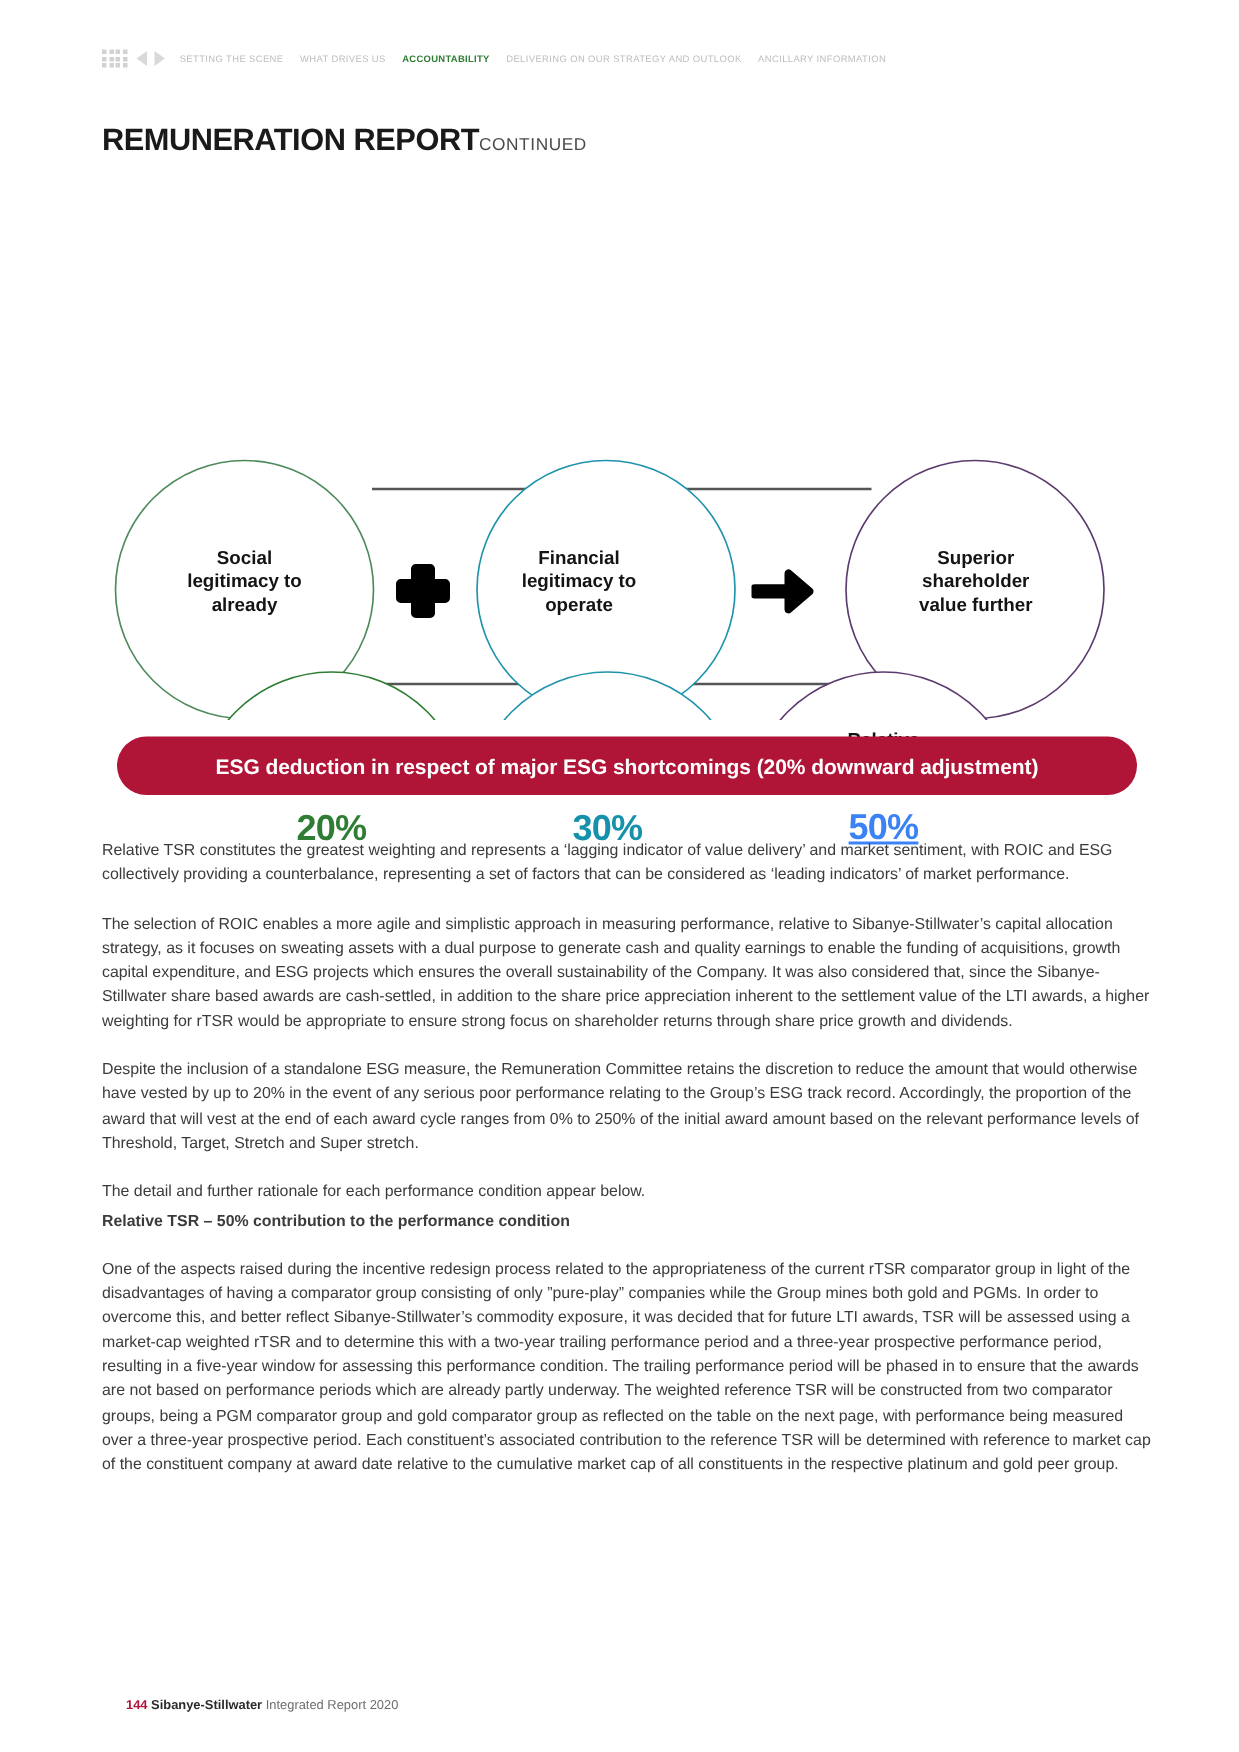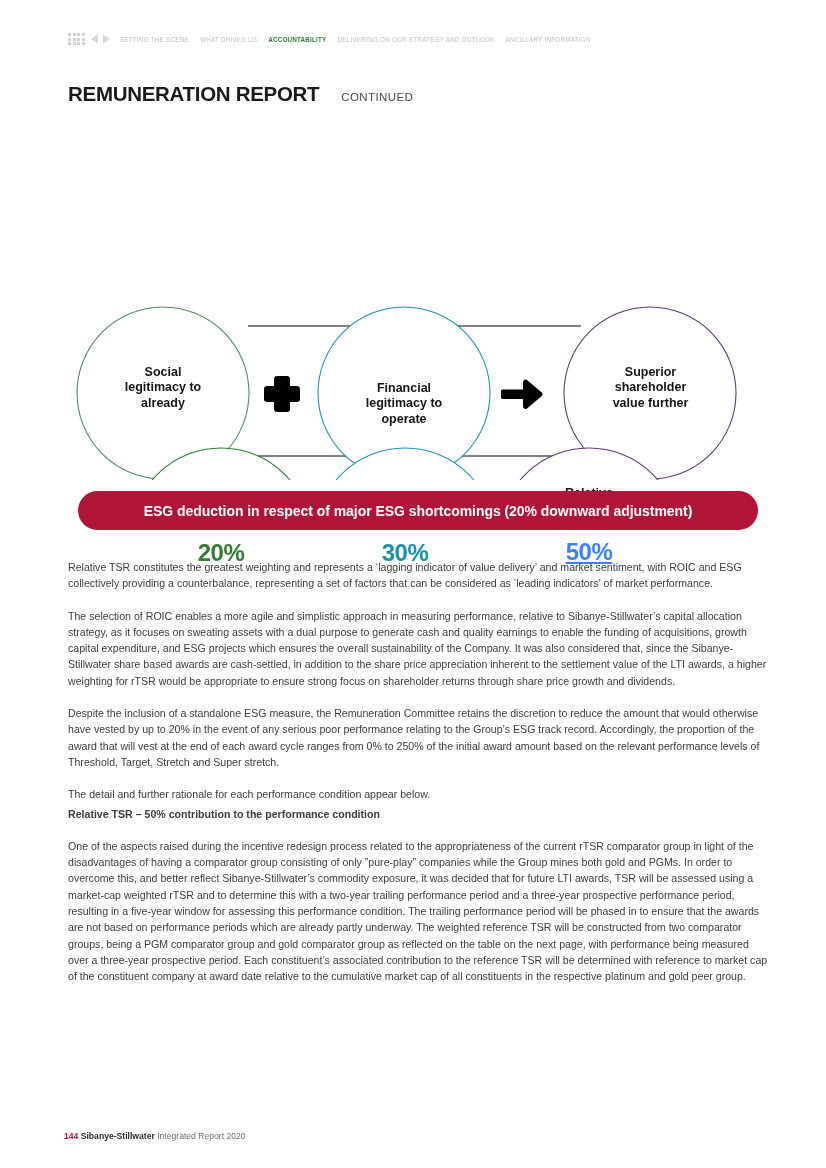--- a/index.html
+++ b/index.html
@@ -59,21 +59,21 @@
     position:absolute;left:68px;top:82px;
     font-size:20.5px;font-weight:bold;
     letter-spacing:-.3px;
     color:#1a1a1a;
     white-space:nowrap;
   }
   .page-title .cont{
     font-size:11.5px;font-weight:normal;
     letter-spacing:.4px;
     color:#4a4a4a;
-    margin-left:22px;
+    margin-left:0;
   }
 
   
   .diagram{
     position:absolute;left:0;top:150px;
     width:826px;height:330px;
   }
   .diagram svg{position:absolute;left:0;top:0;}
   .circ-label{
     position:absolute;
@@ -127,21 +127,21 @@
   .subhead{
     margin:0 0 5px 0;
     font-size:10.7px;
     font-weight:bold;
     color:#2f7d33;
     line-height:16px;
   }
 
   
   .footer{
-    position:absolute;left:64px;top:1131px;
+    position:absolute;left:84px;top:1131px;
     font-size:8.6px;
     color:#6d6d6d;
     white-space:nowrap;
   }
   .footer .pg{color:#b01538;font-weight:bold;}
   .footer .org{color:#2b2b2b;font-weight:bold;}
 </style>
 </head>
 <body>
 
@@ -195,21 +195,21 @@
 
   <svg class="op" style="left:501px;top:228px;" width="44" height="32" viewBox="0 0 44 32">
     <path d="M2 11.5 h20 V4.2 a2.6 2.6 0 0 1 4.3 -2 l14.2 12.1 a2.6 2.6 0 0 1 0 3.9 L26.3 30.3 a2.6 2.6 0 0 1 -4.3 -2 V21 H2 a2.6 2.6 0 0 1 -2.6 -2.6 v-4.3 A2.6 2.6 0 0 1 2 11.5 z" fill="#000000"></path>
   </svg>
 
   <div class="circ-label circ-top-label" style="left:88px;top:215px;width:150px;">
     <span style="white-space:pre-line;">Social
 legitimacy to
 already</span>
   </div>
-  <div class="circ-label circ-top-label" style="left:329px;top:215px;width:150px;margin-top:16px;">
+  <div class="circ-label circ-top-label" style="left:311px;top:215px;width:150px;">
     <span style="white-space:pre-line;">Financial
 legitimacy to
 operate</span>
   </div>
   <div class="circ-label circ-top-label" style="left:573px;top:215px;width:155px;">
     <span style="white-space:pre-line;">Superior
 shareholder
 value further</span>
   </div>
 

